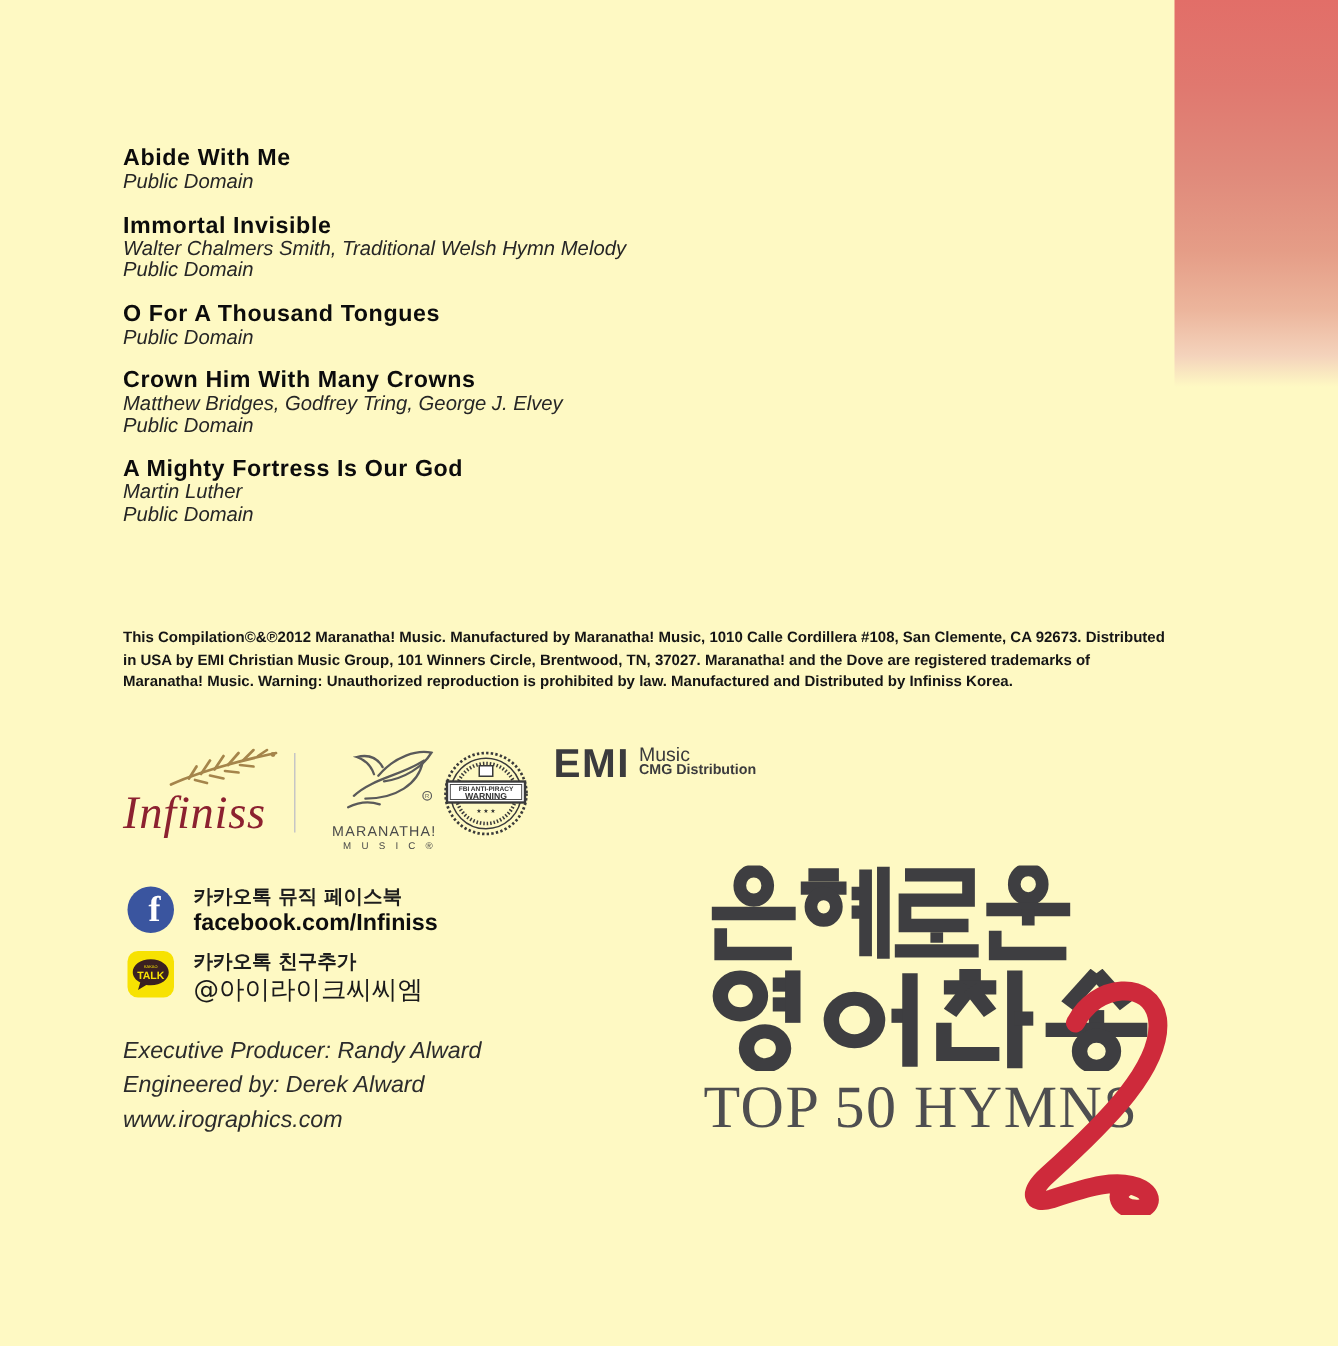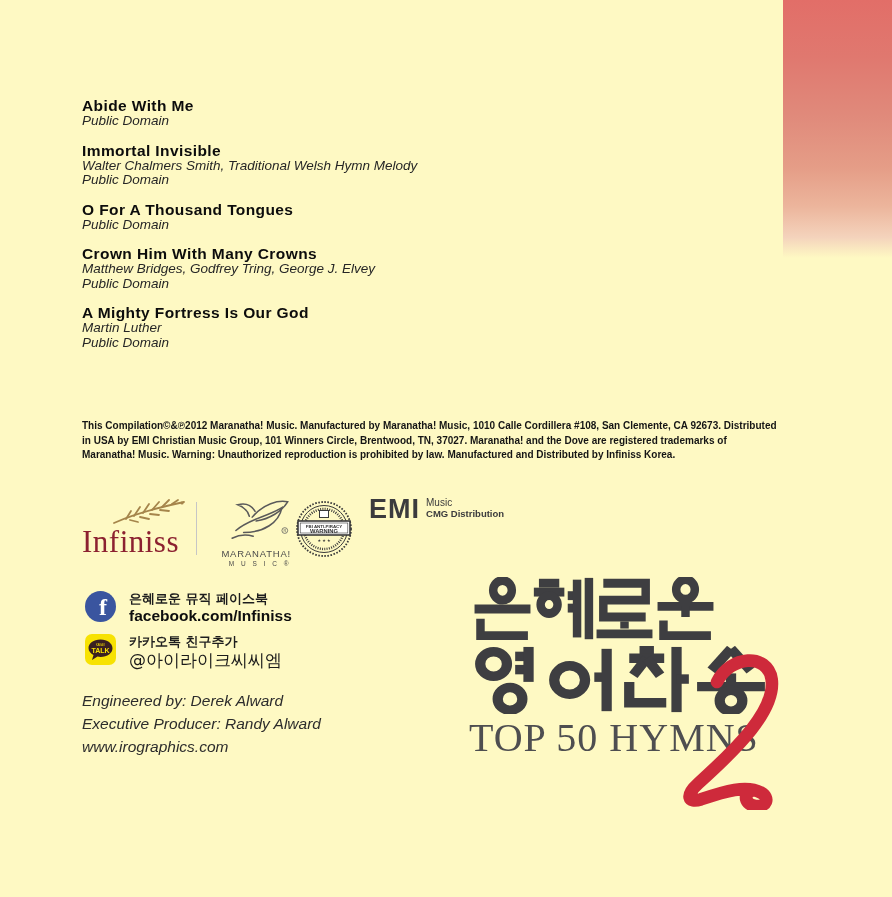--- a/index.html
+++ b/index.html
@@ -15,33 +15,33 @@
   .track{margin-bottom:13px;}
   .track-title{font-size:15.5px;font-weight:800;letter-spacing:.4px;line-height:17px;color:#0c0c0c;}
   .track-credits,.track-rights{font-style:italic;font-size:13.5px;line-height:14.5px;color:#262626;}
 
   
   .legal{position:absolute;left:82px;top:419px;width:696px;font-size:10px;font-weight:700;
          line-height:14.5px;color:#151515;letter-spacing:0;}
 
   
   .logos{position:absolute;left:82px;top:497px;display:flex;align-items:flex-start;}
-  .logo-infiniss{position:relative;width:100px;height:63px;margin-right:14px;}
+  .logo-infiniss{position:relative;width:100px;height:63px;margin-right:14px;font-style:italic;}
   .branch-icon{position:absolute;right:-4px;top:2px;}
   .infiniss-word{position:absolute;left:0;bottom:0;font-family:"Liberation Serif",serif;
                  font-size:31px;color:#8c2130;letter-spacing:.5px;}
   .logo-divider{width:1px;height:53px;background:#c6c6c6;margin:5px 12px 0 0;}
   .logo-maranatha{width:82px;text-align:right;margin-right:4px;}
   .maranatha-line1{font-size:9.5px;letter-spacing:.8px;color:#4a4a4a;margin-top:1px;}
   .maranatha-line2{font-size:6.5px;letter-spacing:2.5px;color:#4a4a4a;margin-top:1px;}
   .logo-fbi{margin:3px 16px 0 0;}
   .logo-emi{display:flex;align-items:flex-start;}
   .emi-word{font-size:27px;font-weight:800;color:#3b3b3d;letter-spacing:1px;line-height:24px;}
   .emi-subs{margin-left:6px;margin-top:1px;}
-  .emi-sub1{font-size:10px;color:#3b3b3d;line-height:10px;}
+  .emi-sub1{font-size:13px;color:#3b3b3d;line-height:10px;}
   .emi-sub2{font-size:9.5px;font-weight:700;color:#3b3b3d;line-height:11px;}
 
   
   .social{position:absolute;left:85px;top:591px;}
   .social-row{display:flex;align-items:flex-start;margin-bottom:9px;}
   .fb-icon{width:31px;height:31px;border-radius:50%;background:#3a559f;color:#fff;
            display:flex;align-items:center;justify-content:center;font-family:"Liberation Serif",serif;
            font-size:24px;font-weight:700;line-height:31px;}
   .fb-icon span{display:block;margin-left:5px;margin-top:2px;}
   .kakao-icon{width:31px;height:31px;border-radius:7px;background:#f7e202;overflow:hidden;}
@@ -165,43 +165,43 @@
     </div>
   </div>
 
   <div class="social">
 
     <div class="social-row">
       <div class="fb-icon">
         <span>f</span>
       </div>
       <div class="social-text">
-        <div class="social-label">은혜로운 뮤직 페이스북</div>
+        <div class="social-label">카카오톡 뮤직 페이스북</div>
         <div class="social-url">facebook.com/Infiniss</div>
       </div>
     </div>
 
     <div class="social-row">
       <div class="kakao-icon">
         <svg width="31" height="31" viewBox="0 0 31 31">
           <path d="M15.5 5.5 C8.5 5.5 3.5 9.5 3.5 14 C3.5 17 5.5 19.5 8.5 21 L7 26 L12.5 22.6 C13.5 22.8 14.5 22.9 15.5 22.9 C22.5 22.9 27.5 19 27.5 14.2 C27.5 9.5 22.5 5.5 15.5 5.5 Z" fill="#3a2021"></path>
           <text x="15.5" y="11.5" font-size="2.6" text-anchor="middle" fill="#f7e202" font-family="Liberation Sans,sans-serif">KAKAO</text>
           <text x="15.5" y="18.5" font-size="7" font-weight="bold" text-anchor="middle" fill="#f7e202" font-family="Liberation Sans,sans-serif">TALK</text>
         </svg>
       </div>
       <div class="social-text">
         <div class="social-label">카카오톡 친구추가</div>
         <div class="social-handle">@아이라이크씨씨엠</div>
       </div>
     </div>
   </div>
 
   <div class="credits">
+    <div>Executive Producer: Randy Alward</div>
     <div>Engineered by: Derek Alward</div>
-    <div>Executive Producer: Randy Alward</div>
     <div>www.irographics.com</div>
   </div>
 
   <span class="visually-hidden">은혜로운</span>
   <span class="visually-hidden">영어찬송</span>
 
   <div class="korean-line korean-line1">
 
     <svg class="hangul" width="61" height="64" viewBox="0 0 72 72" preserveAspectRatio="none">
       <circle cx="36" cy="15" r="11"></circle>

